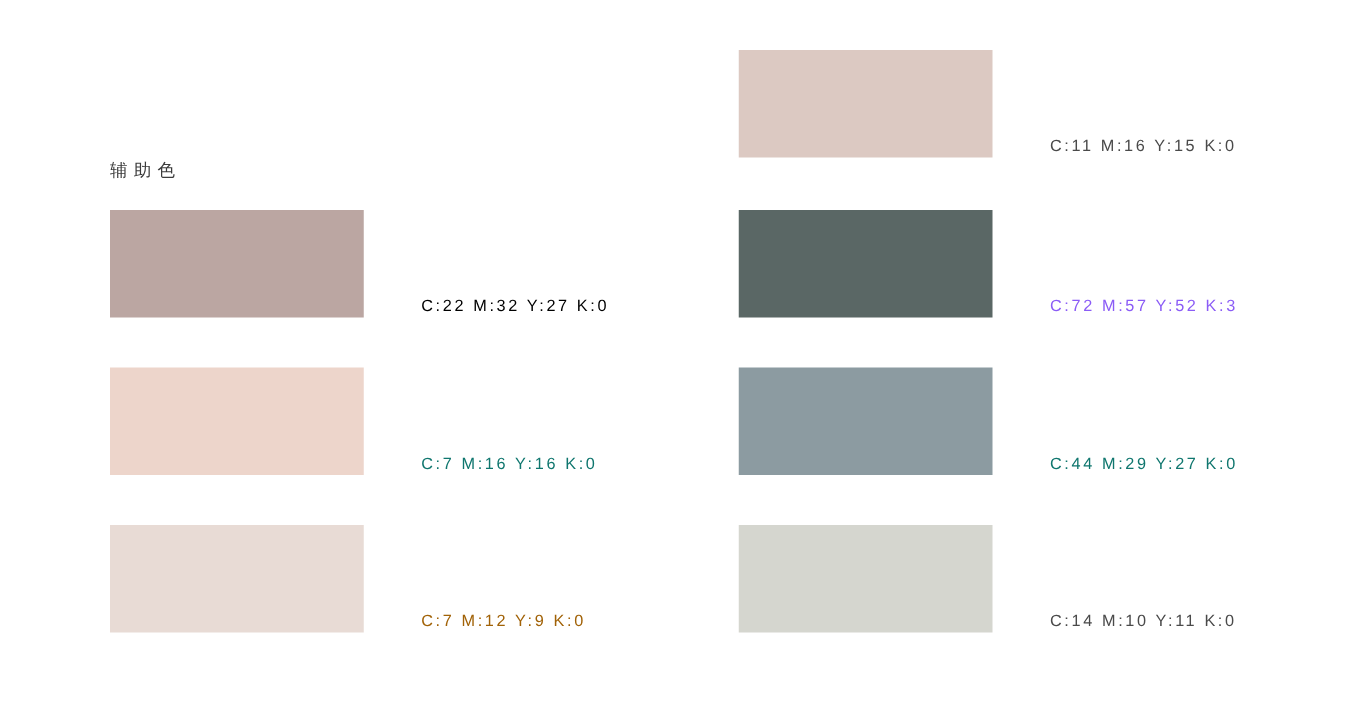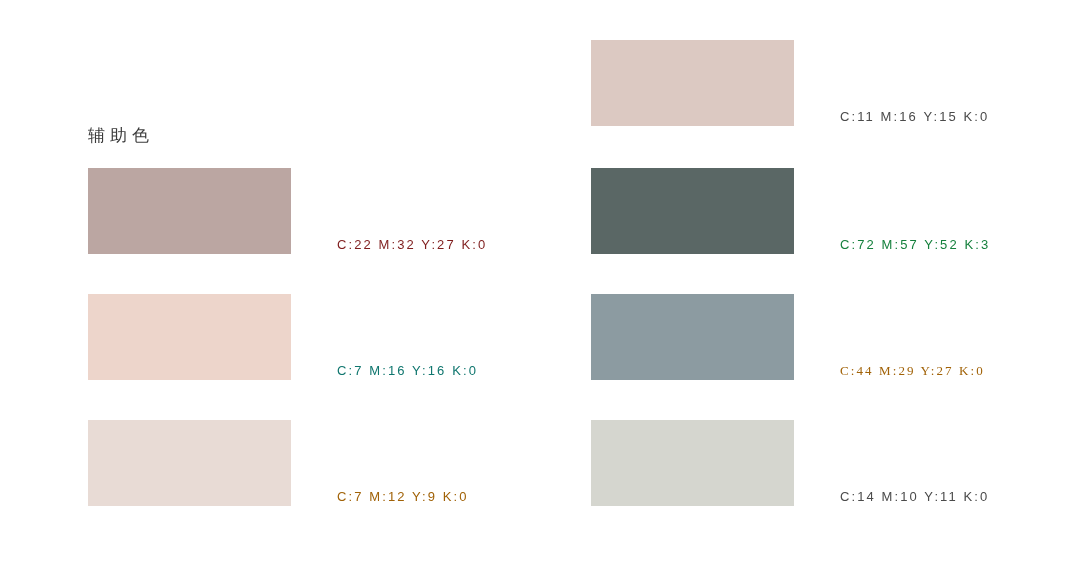--- a/index.html
+++ b/index.html
@@ -18,21 +18,21 @@
     width: 1080px;
     height: 562px;
     background: #ffffff;
   }
 
   
   .section-title {
     position: absolute;
     left: 88px;
     top: 124px;
-    font-size: 17px;
+    font-size: 14px;
     line-height: 24px;
     letter-spacing: 5px;
     color: #3b3b3b;
     font-family: "Liberation Sans", "DejaVu Sans", sans-serif;
     white-space: nowrap;
   }
 
   
   .column {
     position: absolute;
@@ -84,21 +84,21 @@
 <body>
 
 <div class="palette-board" style="background: rgb(255, 255, 255);">
 
   <div class="section-title" style="color: rgb(59, 59, 59);">辅助色</div>
 
   <div class="column column-left">
 
     <div class="swatch-row row-0">
       <div class="swatch-chip" style="background-color: rgb(187, 166, 162);"></div>
-      <div class="swatch-label" style="color: #7f1d1d;">C:22 M:32 Y:27 K:0</div>
+      <div class="swatch-label" style="color: #000000;">C:22 M:32 Y:27 K:0</div>
     </div>
 
     <div class="swatch-row row-1">
       <div class="swatch-chip" style="background-color: rgb(237, 213, 203);"></div>
       <div class="swatch-label" style="color: #0f766e;">C:7 M:16 Y:16 K:0</div>
     </div>
 
     <div class="swatch-row row-2">
       <div class="swatch-chip" style="background-color: rgb(232, 219, 213);"></div>
       <div class="swatch-label" style="color: #a16207;">C:7 M:12 Y:9 K:0</div>
@@ -108,26 +108,26 @@
 
   <div class="column column-right">
 
     <div class="swatch-row row-0">
       <div class="swatch-chip" style="background-color: rgb(220, 201, 194);"></div>
       <div class="swatch-label" style="color: rgb(74, 74, 74);">C:11 M:16 Y:15 K:0</div>
     </div>
 
     <div class="swatch-row row-1">
       <div class="swatch-chip" style="background-color: rgb(90, 103, 101);"></div>
-      <div class="swatch-label" style="color: #15803d;">C:72 M:57 Y:52 K:3</div>
+      <div class="swatch-label" style="color: #8b5cf6;">C:72 M:57 Y:52 K:3</div>
     </div>
 
     <div class="swatch-row row-2">
       <div class="swatch-chip" style="background-color: rgb(140, 155, 161);"></div>
-      <div class="swatch-label" style="color: #a16207; font-family: Liberation Serif, serif;">C:44 M:29 Y:27 K:0</div>
+      <div class="swatch-label" style="color: #0f766e;">C:44 M:29 Y:27 K:0</div>
     </div>
 
     <div class="swatch-row row-3">
       <div class="swatch-chip" style="background-color: rgb(213, 214, 207);"></div>
       <div class="swatch-label" style="color: rgb(74, 74, 74);">C:14 M:10 Y:11 K:0</div>
     </div>
 
   </div>
 
 </div>

